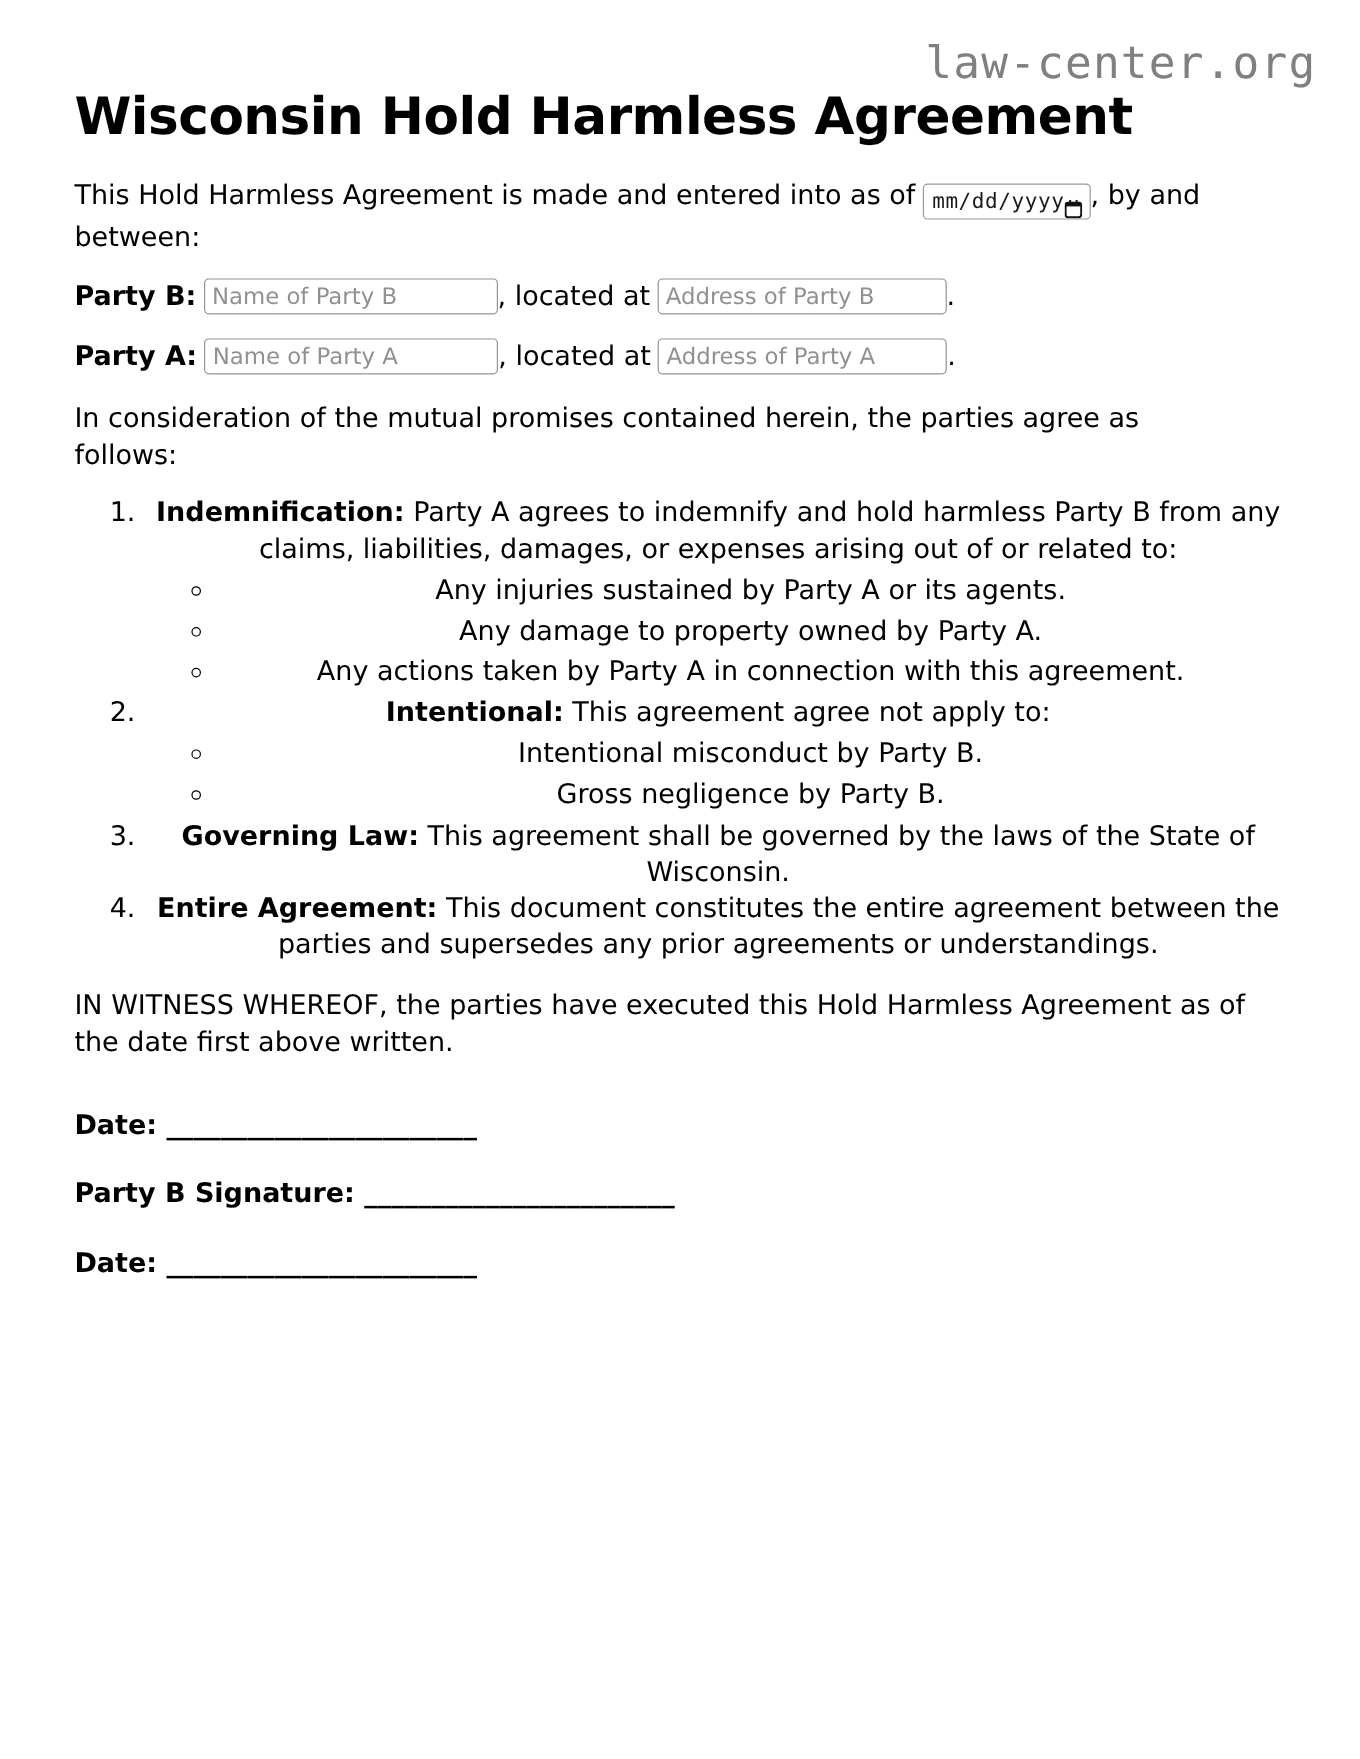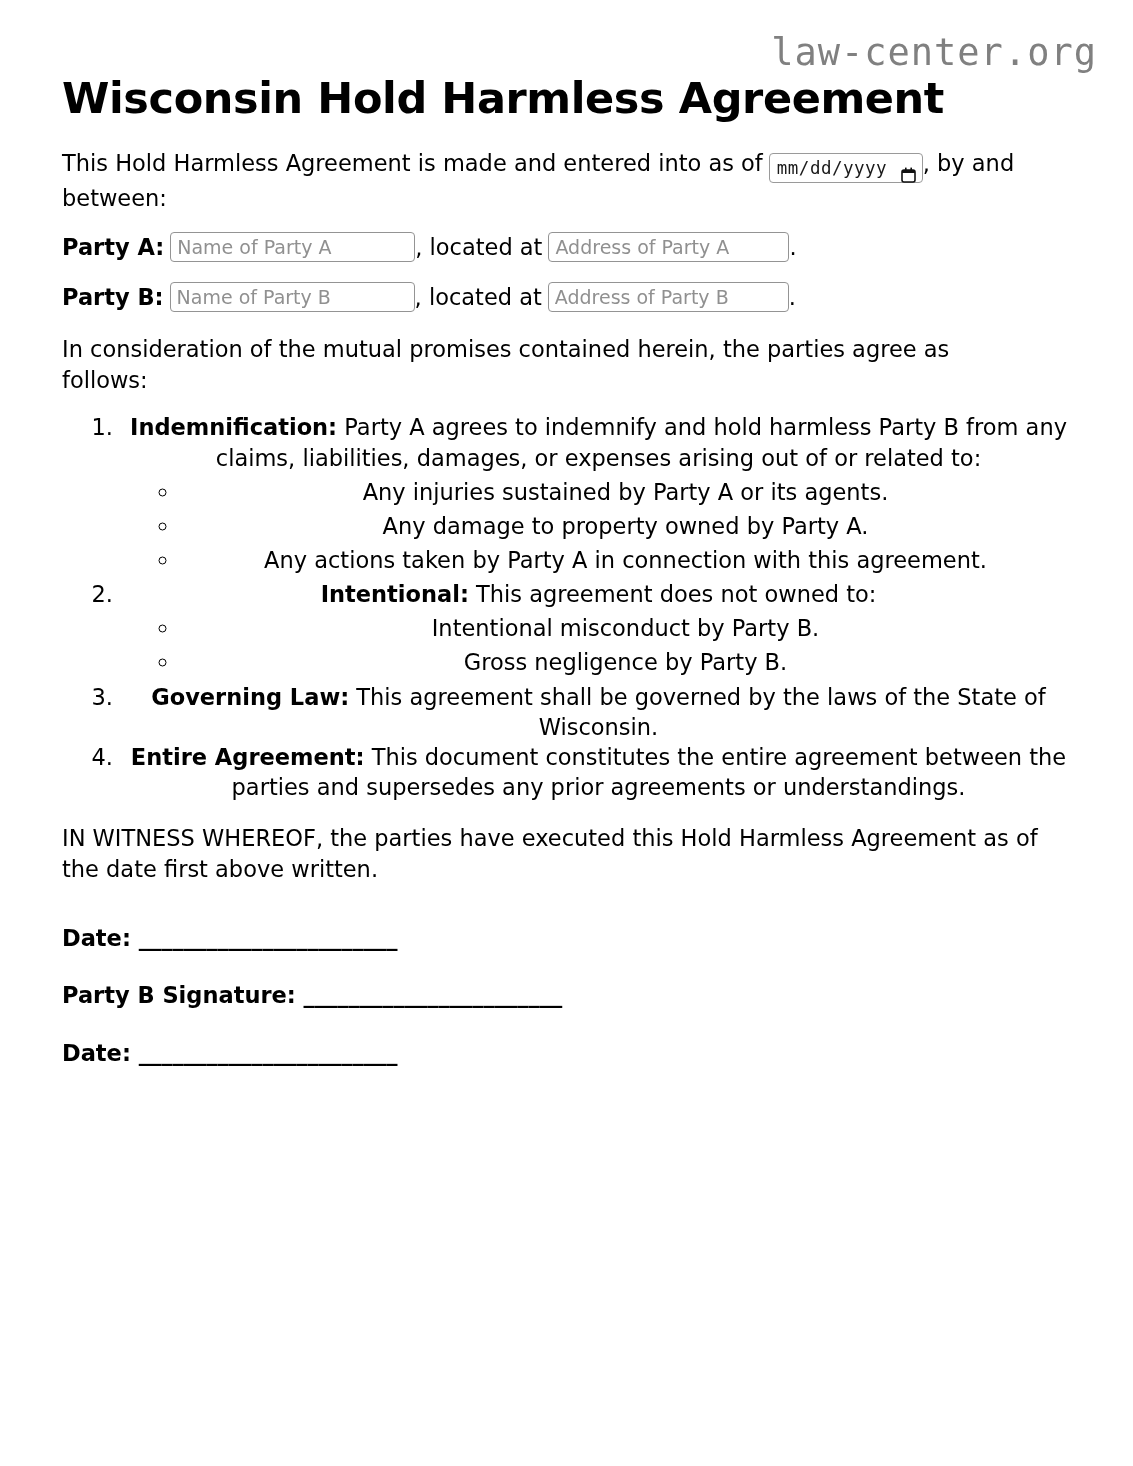--- a/index.html
+++ b/index.html
@@ -71,21 +71,21 @@
     outline: none;
   }
   input.txt::placeholder { color: #909090; opacity: 1; }
   input.name-field { width: 245px; }
   input.addr-field { width: 241px; }
 
   .date-box {
     display: inline-flex;
     align-items: center;
     justify-content: space-between;
-    width: 154px;
+    width: 140px;
     height: 30px;
     box-sizing: border-box;
     border: 1px solid #9a9a9a;
     border-radius: 4px;
     background: #fff;
     padding: 0 6px 0 7px;
     vertical-align: -3px;
   }
   .date-box .dtext {
     font-family: "DejaVu Sans Mono", "Liberation Mono", monospace;
@@ -147,42 +147,42 @@
         <span class="cal-icon"><svg width="15" height="16" viewBox="0 0 15 16" xmlns="http://www.w3.org/2000/svg">
             <rect x="1" y="3" width="13" height="12" rx="2" ry="2" fill="none" stroke="#111" stroke-width="1.6"></rect>
             <rect x="1" y="3" width="13" height="3" fill="#111"></rect>
             <rect x="4" y="0.6" width="1.6" height="3.2" fill="#111"></rect>
             <rect x="9.4" y="0.6" width="1.6" height="3.2" fill="#111"></rect>
           </svg></span>
       </span><span>, by and between:</span>
   </p>
 
   <p class="party-line">
+    <span class="party-label">Party B:</span><span class="spacer-sm"></span><input class="txt name-field" type="text" placeholder="Name of Party B" style=""><span>, located at</span><span class="spacer-sm"></span><input class="txt addr-field" type="text" placeholder="Address of Party B" style=""><span>.</span>
+  </p>
+
+  <p class="party-line">
     <span class="party-label">Party A:</span><span class="spacer-sm"></span><input class="txt name-field" type="text" placeholder="Name of Party A" style=""><span>, located at</span><span class="spacer-sm"></span><input class="txt addr-field" type="text" placeholder="Address of Party A" style=""><span>.</span>
-  </p>
-
-  <p class="party-line">
-    <span class="party-label">Party B:</span><span class="spacer-sm"></span><input class="txt name-field" type="text" placeholder="Name of Party B" style=""><span>, located at</span><span class="spacer-sm"></span><input class="txt addr-field" type="text" placeholder="Address of Party B" style=""><span>.</span>
   </p>
 
   <p class="para">In consideration of the mutual promises contained herein, the parties agree as follows:</p>
 
   <ol class="main-list">
     <li>
       <b>Indemnification:</b>
       <span>Party A agrees to indemnify and hold harmless Party B from any claims, liabilities, damages, or expenses arising out of or related to:</span>
       <ul class="sub-list">
         <li>Any injuries sustained by Party A or its agents.</li>
         <li>Any damage to property owned by Party A.</li>
         <li>Any actions taken by Party A in connection with this agreement.</li>
       </ul>
     </li>
     <li>
       <b>Intentional:</b>
-      <span>This agreement does not owned to:</span>
+      <span>This agreement agree not apply to:</span>
       <ul class="sub-list">
         <li>Intentional misconduct by Party B.</li>
         <li>Gross negligence by Party B.</li>
       </ul>
     </li>
     <li>
       <b>Governing Law:</b>
       <span>This agreement shall be governed by the laws of the State of Wisconsin.</span>
     </li>
     <li>

